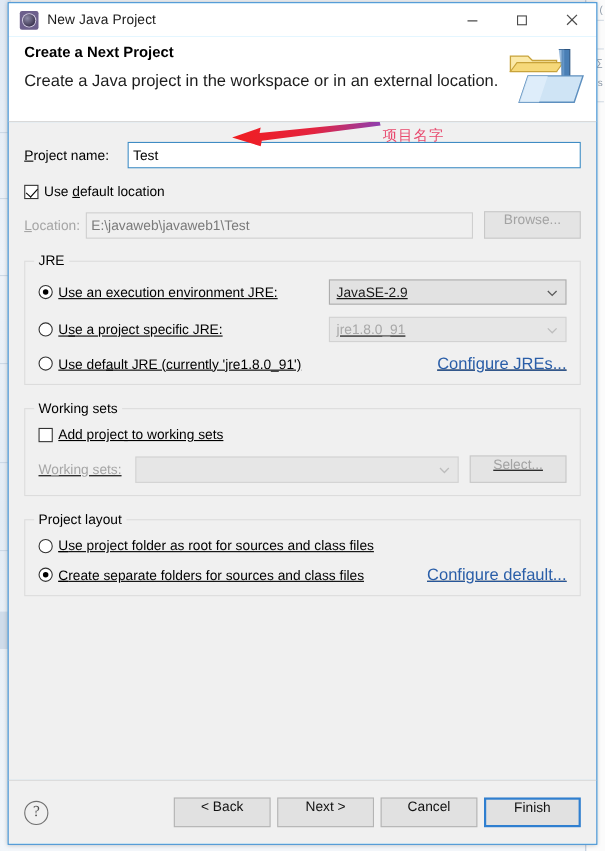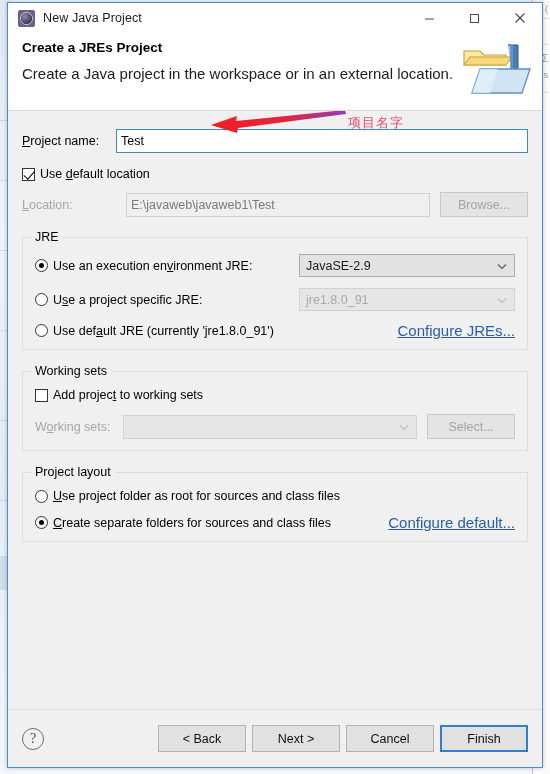--- a/index.html
+++ b/index.html
@@ -139,41 +139,41 @@
     color: #000;
     padding: 0 4px;
     line-height: 22px;
     font-family: "Liberation Sans", sans-serif;
     outline: none;
   }
   .textfield.disabled {
     border: 1px solid #cfcfcf;
     background: #efefef;
     color: #7a7a7a;
-    margin-left: 48px;
   }
 
   .btn {
     background: #e1e1e1;
     border: 1px solid #b4b4b4;
     font-size: 12.5px;
     color: #111;
     height: 25px;
     font-family: "Liberation Sans", sans-serif;
-    display: flex; align-items: center; justify-content: center;
+    display: flex; align-items: flex-start; justify-content: center;
   }
   .btn.disabled { color: #a3a3a3; border-color: #c8c8c8; background: #e4e4e4; }
 
   
   .group {
     border: 1px solid #dcdcdc;
     margin-top: 14px;
     padding: 14px 12px 11px 12px;
     position: relative;
     background: #f0f0f0;
+    text-decoration: underline;
   }
   .group > .group-title {
     position: absolute;
     top: -8px; left: 8px;
     background: #f0f0f0;
     padding: 0 4px;
     font-size: 12.5px;
     color: #000;
   }
 
@@ -322,21 +322,21 @@
       <div class="winbtn close">
         <svg width="12" height="12" viewBox="0 0 12 12">
             <line x1="1.5" y1="1.5" x2="10.5" y2="10.5" stroke="currentColor" stroke-width="1.1"></line>
             <line x1="10.5" y1="1.5" x2="1.5" y2="10.5" stroke="currentColor" stroke-width="1.1"></line>
           </svg>
       </div>
     </div>
   </div>
 
   <div class="header">
-    <div class="header-title">Create a JREs Project</div>
+    <div class="header-title">Create a Next Project</div>
     <div class="header-sub">Create a Java project in the workspace or in an external location.</div>
     <div class="header-art">
       <svg width="76" height="66" viewBox="0 0 76 66">
 
         <path d="M6 28 L6 14 L22 14 L26 18 L48 18 L48 28 Z" fill="#fbe9a8" stroke="#c8a33b" stroke-width="1.2"></path>
         <path d="M6 28 L12 20 L54 20 L48 28 Z" fill="#f6d97a" stroke="#c8a33b" stroke-width="1.1"></path>
 
         <path d="M50 8 L60 8 L60 34 Q60 44 50 44 L44 44 L44 37 L50 37 Q53 37 53 33 L53 8 Z" fill="#4a7fb5" stroke="#2d5580" stroke-width="1"></path>
         <path d="M50 8 L55 8 L55 33 Q55 40 48 40 L44 40 L44 37 L50 37 Q53 37 53 33 Z" fill="#6f9fd0" opacity=".7"></path>
 

